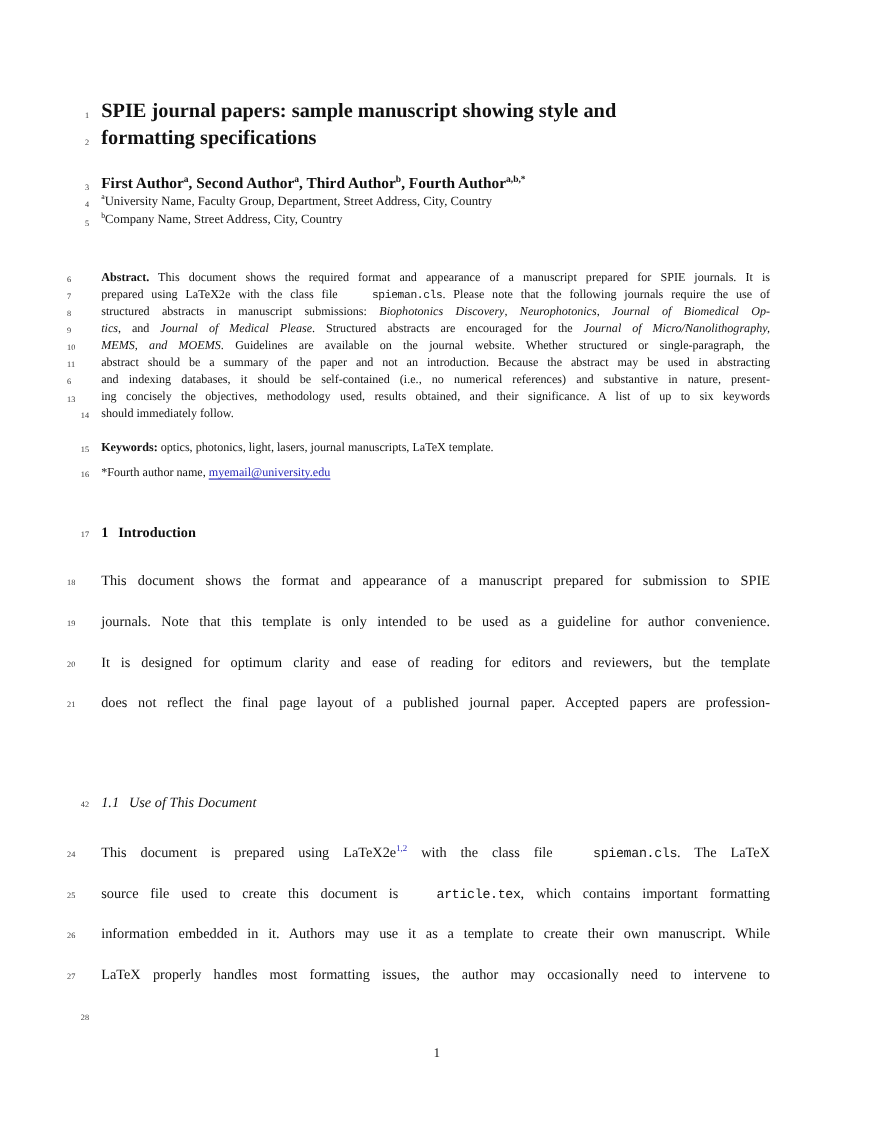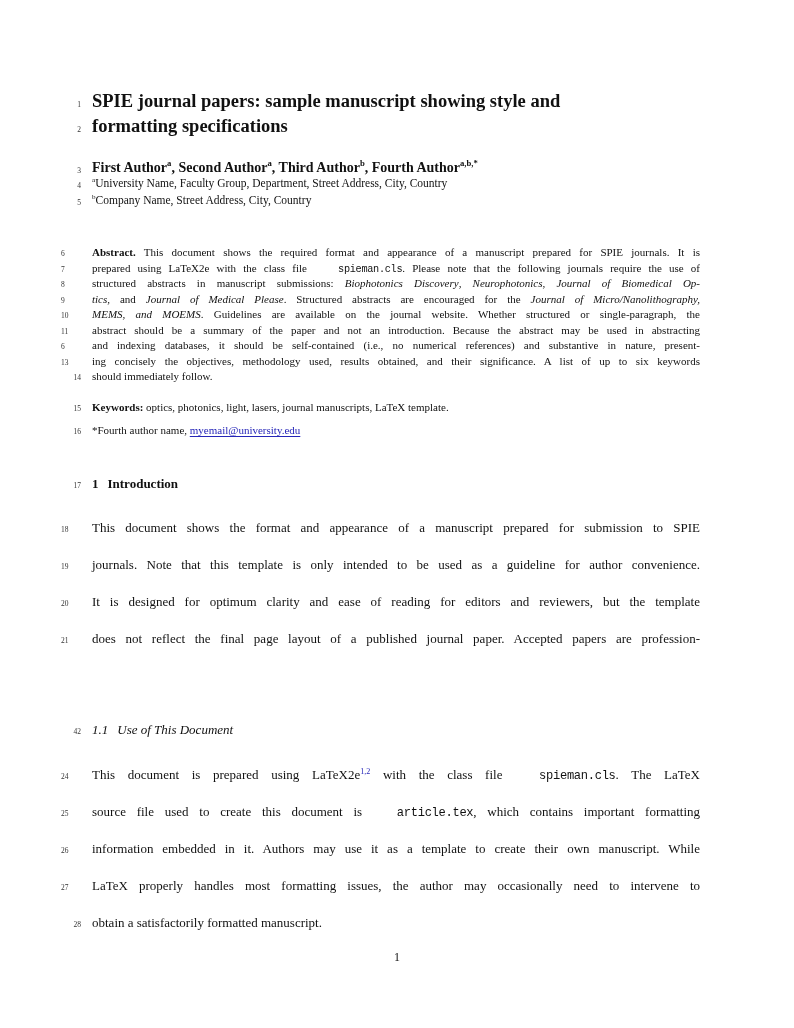--- a/index.html
+++ b/index.html
@@ -102,16 +102,16 @@
   <div class="line body-l just ln19"><span class="num">19</span><span class="content"><span class="run">journals. Note that this template is only intended to be used as a guideline for author convenience.</span></span></div>
   <div class="line body-l just ln20"><span class="num">20</span><span class="content"><span class="run">It is designed for optimum clarity and ease of reading for editors and reviewers, but the template</span></span></div>
   <div class="line body-l just ln21"><span class="num">21</span><span class="content"><span class="run">does not reflect the final page layout of a published journal paper. Accepted papers are profession-</span></span></div>
 
   <div class="line h2 ln23"><span class="num">42</span><span class="content"><span class="run">1.1</span><span class="run i g">Use of This Document</span></span></div>
 
   <div class="line body-l just ln24"><span class="num">24</span><span class="content"><span class="run">This document is prepared using LaTeX2e</span><span class="run sup link">1,2</span><span class="run"> with the class file </span><span class="run m">spieman.cls</span><span class="run">. The LaTeX</span></span></div>
   <div class="line body-l just ln25"><span class="num">25</span><span class="content"><span class="run">source file used to create this document is </span><span class="run m">article.tex</span><span class="run">, which contains important formatting</span></span></div>
   <div class="line body-l just ln26"><span class="num">26</span><span class="content"><span class="run">information embedded in it. Authors may use it as a template to create their own manuscript. While</span></span></div>
   <div class="line body-l just ln27"><span class="num">27</span><span class="content"><span class="run">LaTeX properly handles most formatting issues, the author may occasionally need to intervene to</span></span></div>
-  <div class="line body-l ln28"><span class="num">28</span><span class="content"><span class="run">obtain a satisfactorily formatted manuscript.</span></span></div>
+  <div class="line body-l ln28"><span class="num">28</span></div>
 
   <div class="pageno">1</div>
 </div>
 
 </body></html>

